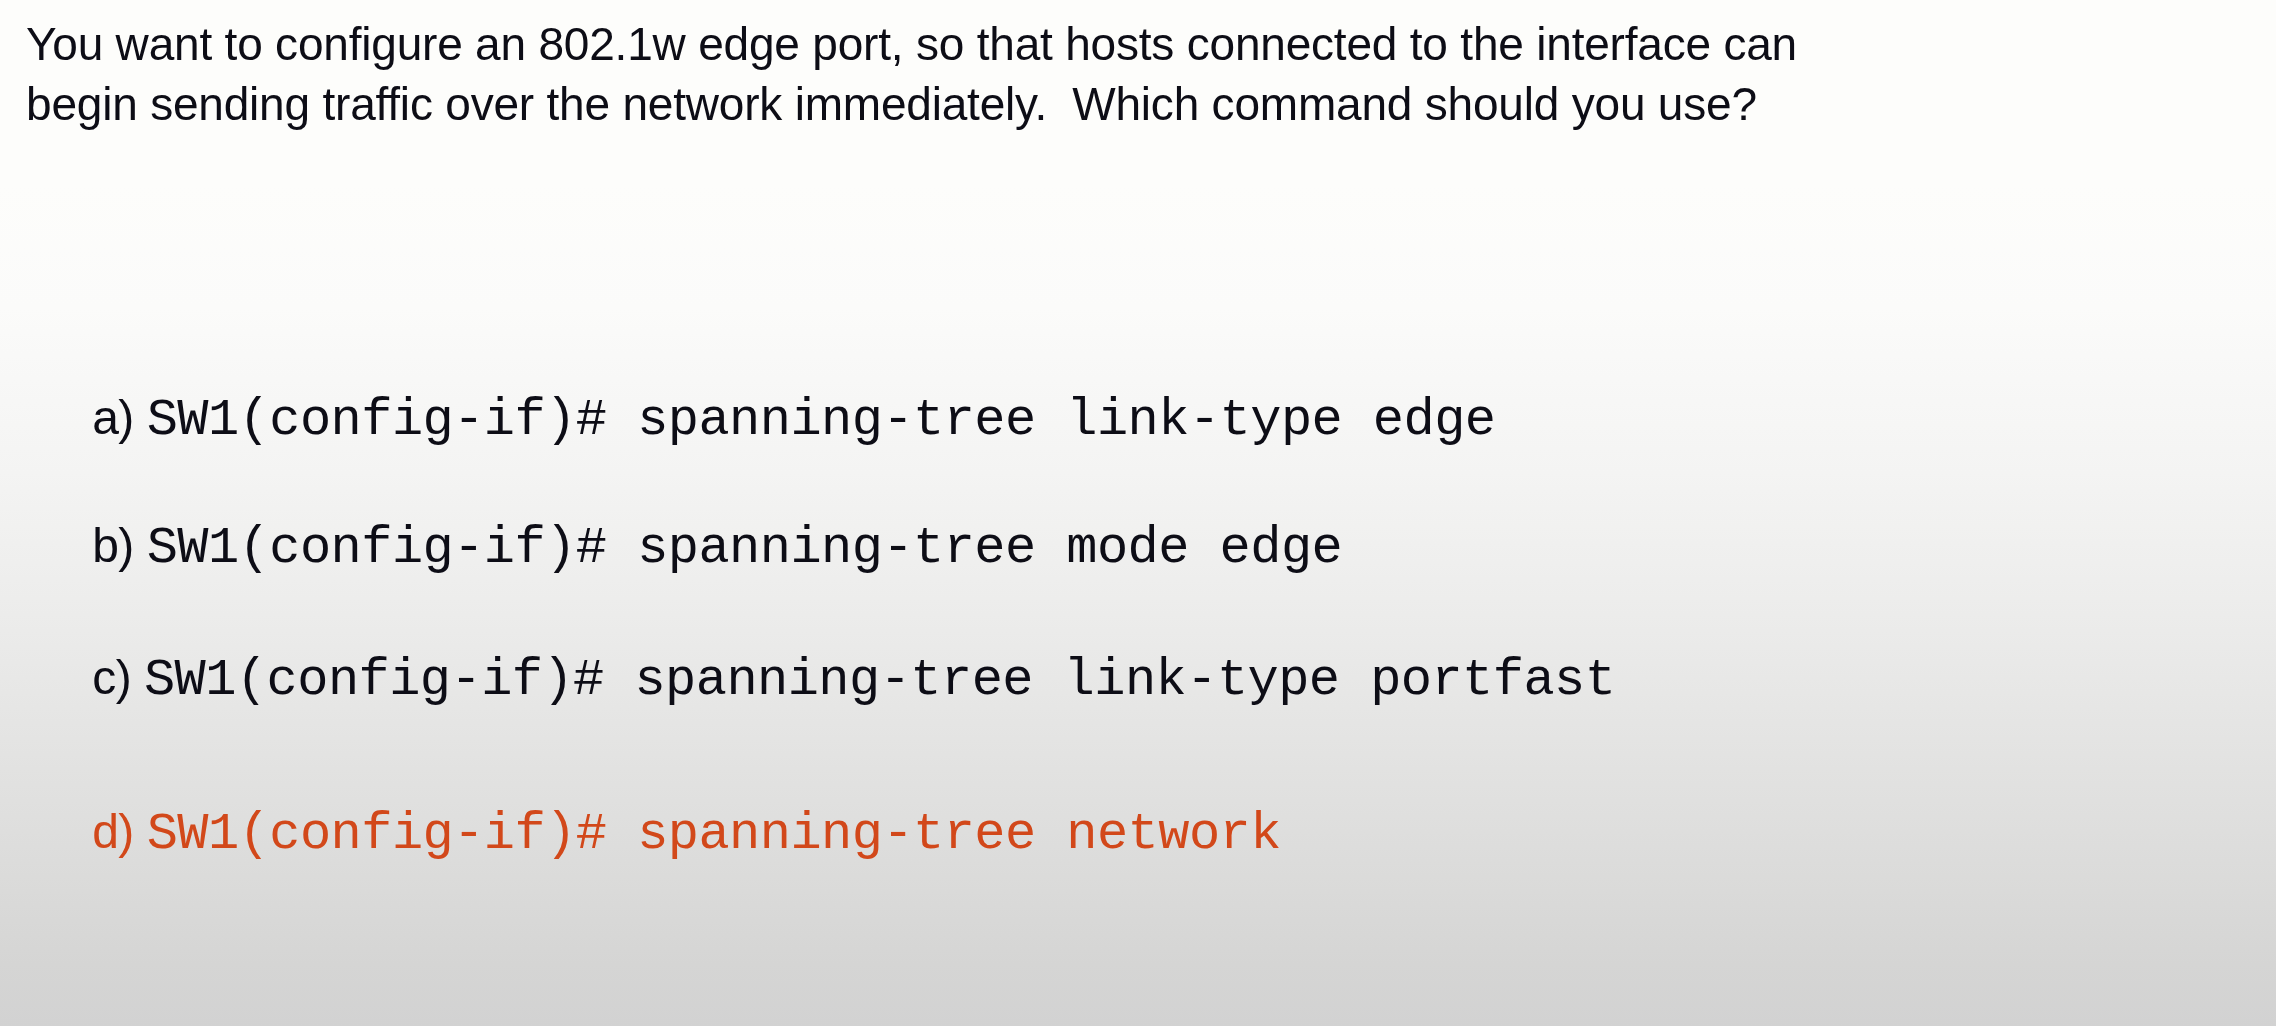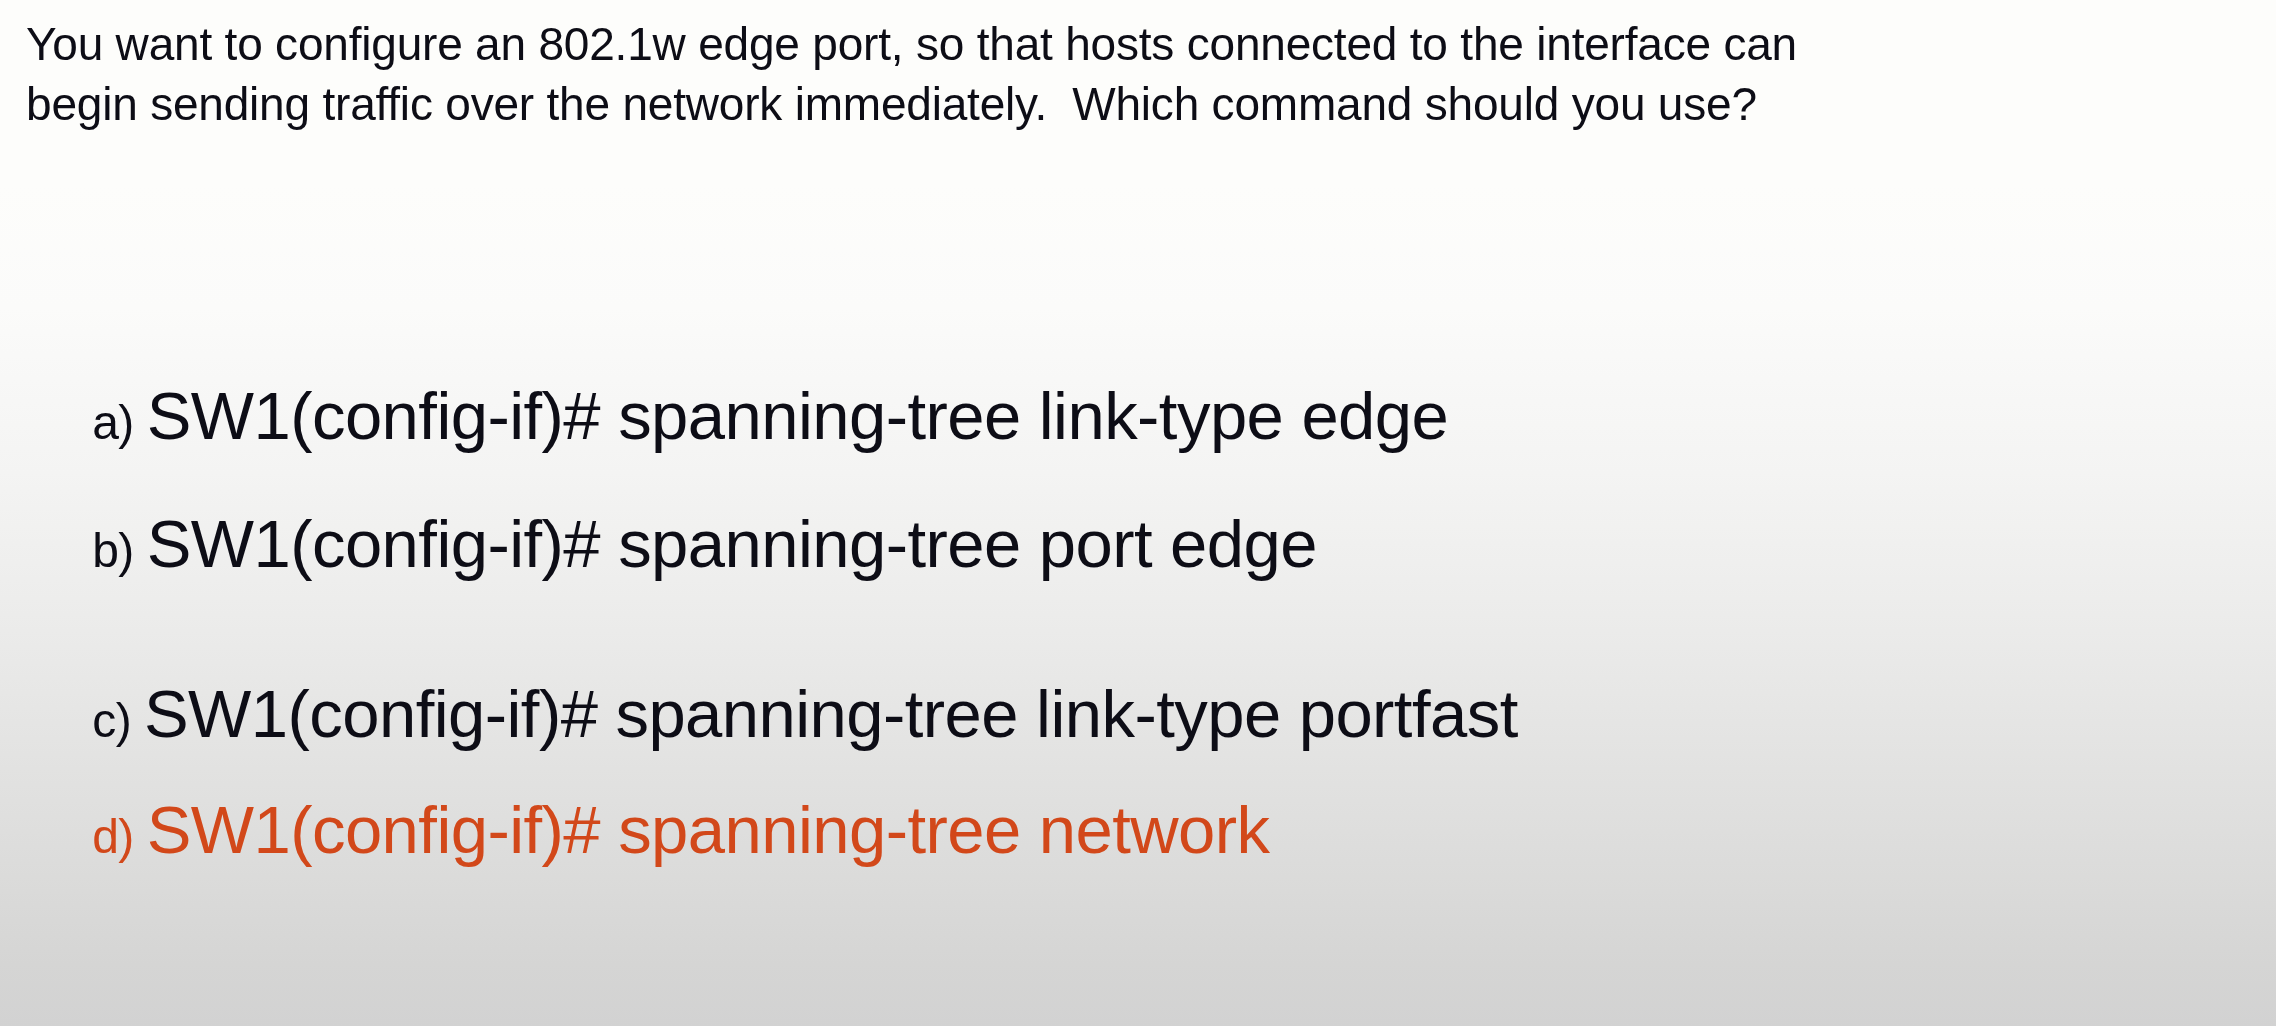--- a/index.html
+++ b/index.html
@@ -64,28 +64,28 @@
     color: #0d0d16;
   }
 
   .option .opt-label {
     font-family: "Liberation Sans", sans-serif;
     font-size: 48px;
     letter-spacing: -0.5px;
   }
 
   .option .opt-cmd {
-    font-family: Liberation Sans, sans-serif;
-    font-size: 67px;
+    font-family: Liberation Mono, monospace;
+    font-size: 52px;
     letter-spacing: -0.55px;
   }
 
   .option.opt-a { top: 326px; }
   .option.opt-b { top: 454px; }
-  .option.opt-c { top: 624px; }
+  .option.opt-c { top: 586px; }
   .option.opt-d { top: 740px; }
 
   .option.highlight .opt-label,
   .option.highlight .opt-cmd {
     color: #d2481a;
   }
 </style>
 </head>
 <body>
 
@@ -94,21 +94,21 @@
   <div class="question">
     <span class="q-line">You want to configure an 802.1w edge port, so that hosts connected to the interface can</span>
     <span class="q-line">begin sending traffic over the network immediately.  Which command should you use?</span>
   </div>
 
   <div class="option opt-a">
     <span class="opt-label">a)</span><span class="opt-label"> </span><span class="opt-cmd">SW1(config-if)# spanning-tree link-type edge</span>
   </div>
 
   <div class="option opt-b">
-    <span class="opt-label">b)</span><span class="opt-label"> </span><span class="opt-cmd">SW1(config-if)# spanning-tree port edge</span>
+    <span class="opt-label">b)</span><span class="opt-label"> </span><span class="opt-cmd">SW1(config-if)# spanning-tree mode edge</span>
   </div>
 
   <div class="option opt-c">
     <span class="opt-label">c)</span><span class="opt-label"> </span><span class="opt-cmd">SW1(config-if)# spanning-tree link-type portfast</span>
   </div>
 
   <div class="option opt-d highlight">
     <span class="opt-label">d)</span><span class="opt-label"> </span><span class="opt-cmd">SW1(config-if)# spanning-tree network</span>
   </div>
 

